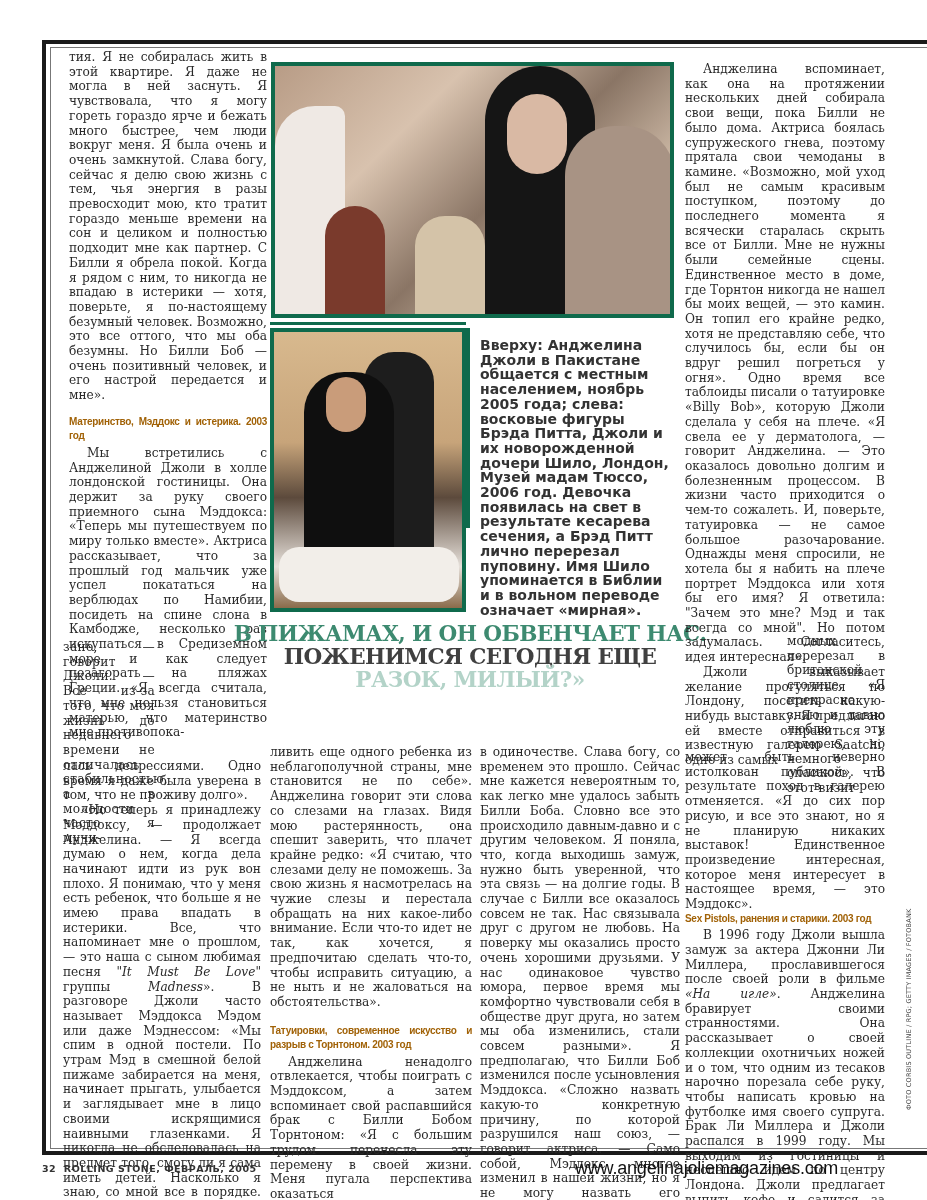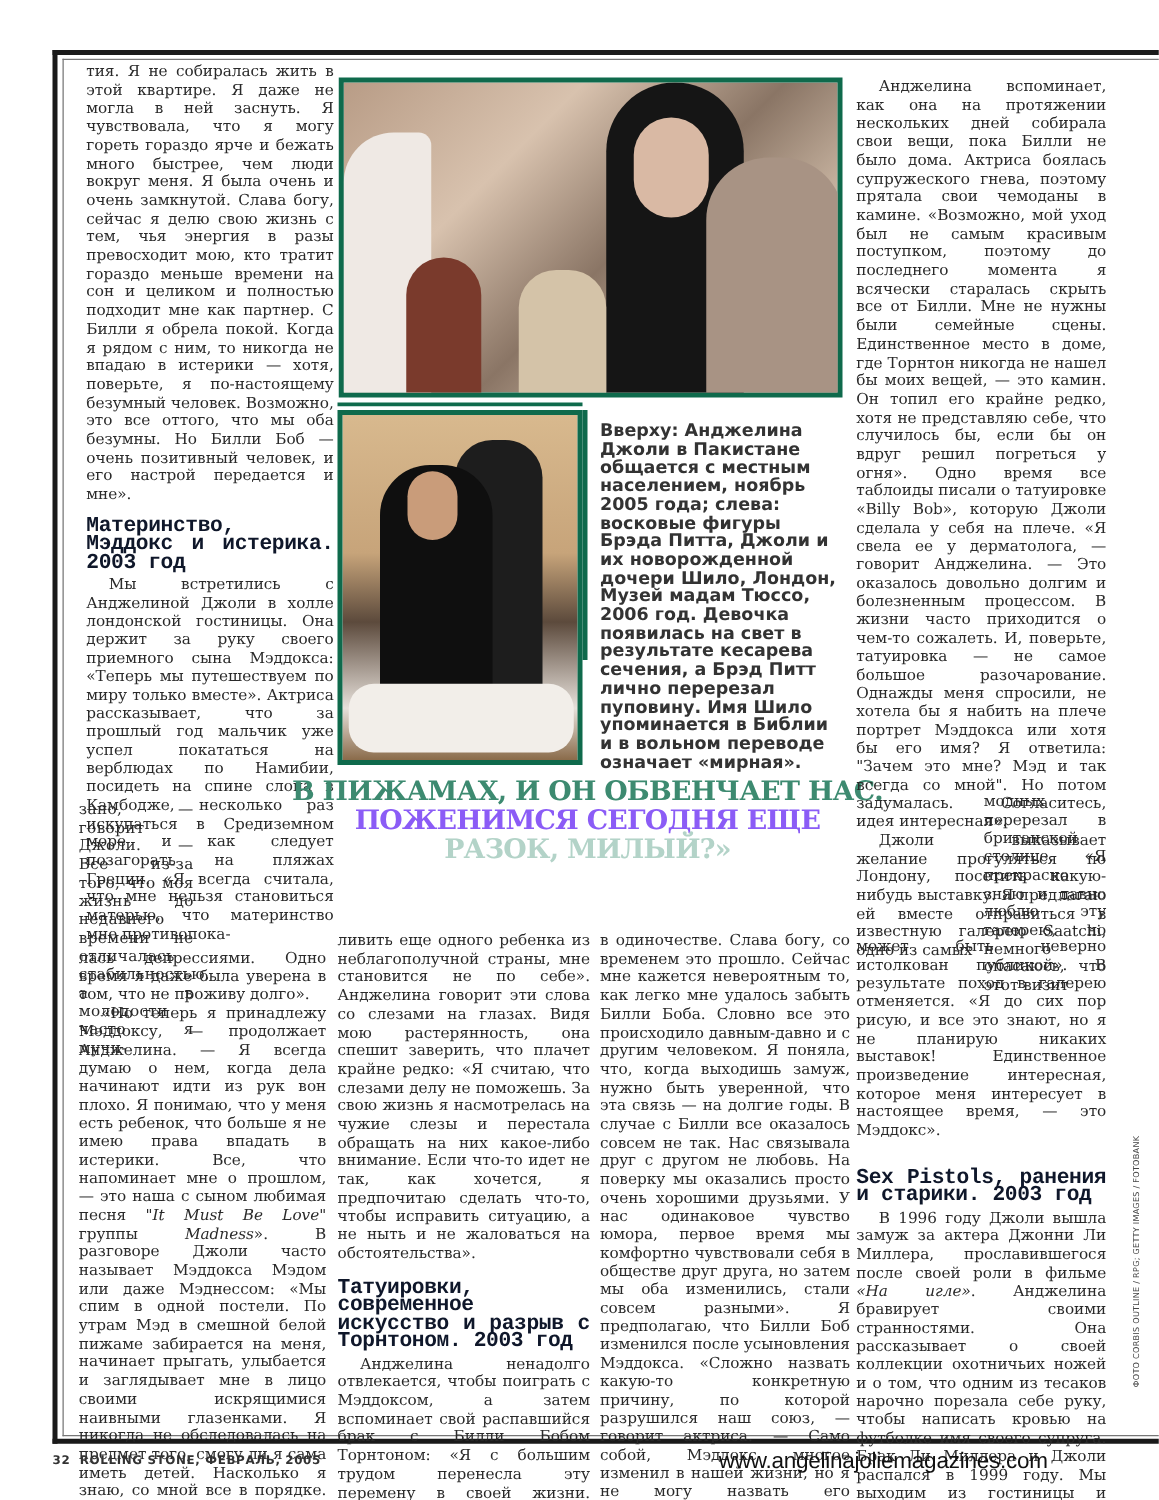--- a/index.html
+++ b/index.html
@@ -2,21 +2,21 @@
 <html><head>
 <meta charset="utf-8">
 <style>
   html, body { margin:0; padding:0; background:#ffffff; }
   body { width:927px; height:1200px; position:relative; overflow:hidden; font-family:"DejaVu Serif", serif; color:#2a2a2a; }
   .frame-outer { position:absolute; left:42px; top:40px; width:900px; height:1115px; border-top:4px solid #1a1a1a; border-left:4px solid #1a1a1a; border-bottom:4px solid #1a1a1a; box-sizing:border-box; }
   .frame-inner { position:absolute; left:50px; top:47px; width:900px; height:1102px; border-top:1px solid #777; border-left:1px solid #777; border-bottom:1px solid #777; box-sizing:border-box; }
   .col { position:absolute; font-size:12.2px; line-height:14.7px; text-align:justify; hyphens:manual; }
   .col p { margin:0; text-indent:0; }
   .col p.ind { text-indent:18px; }
-  .h2 { font-family:Liberation Mono, monospace; font-weight:bold; color:#0f172a; font-size:17px; line-height:14.5px; margin:6px 0 2px 0; letter-spacing:-0.3px; }
+  .h2 { font-family:Liberation Sans, sans-serif; font-weight:bold; color:#a16207; font-size:10px; line-height:14.5px; margin:6px 0 2px 0; letter-spacing:-0.3px; }
   #col1 { left:50px; top:50px; width:198px;margin-left:19px; }
   #col1b { left:63px; top:689px; width:198px; }
   #col1-narrow { left:63px; top:640px; width:92px; }
   #col2 { left:270px; top:745px; width:202px; }
   #col3 { left:480px; top:745px; width:200px; }
   #col4 { left:685px; top:62px; width:200px; }
   #col4-narrow { left:787px; top:634px; width:98px; }
   #col4b { left:685px; top:750px; width:200px; }
   .photo { position:absolute; box-sizing:border-box; border:4px solid #0f6a4c; overflow:hidden; }
   #photo-top { left:271px; top:62px; width:403px; height:256px; background:linear-gradient(135deg,#b89c86 0%,#d8c2ae 30%,#8a7565 55%,#c7b3a0 75%,#9c8373 100%); }
@@ -63,21 +63,21 @@
   <div class="ph-shape" style="left:90px;top:20px;width:70px;height:230px;background:#1d1d1d;border-radius:30px 30px 0 0;"></div>
   <div class="ph-shape" style="left:30px;top:40px;width:90px;height:200px;background:#0f0f0f;border-radius:40px 40px 10px 10px;"></div>
   <div class="ph-shape" style="left:52px;top:45px;width:40px;height:55px;background:#c99c7a;border-radius:20px;"></div>
   <div class="ph-shape" style="left:5px;top:215px;width:180px;height:55px;background:#f2eee9;border-radius:20px;"></div>
 </div>
 <div class="accent-bar" style="left:466px;top:328px;width:4px;height:200px;"></div>
 <div class="caption">Вверху: Анджелина Джоли в Пакистане общается с местным населением, ноябрь 2005 года; слева: восковые фигуры Брэда Питта, Джоли и их новорожденной дочери Шило, Лондон, Музей мадам Тюссо, 2006 год. Девочка появилась на свет в результате кесарева сечения, а Брэд Питт лично перерезал пуповину. Имя Шило упоминается в Библии и в вольном переводе означает «мирная».</div>
 
 <div class="pull">
   <div style="color:#3d8a70;">В ПИЖАМАХ, И ОН ОБВЕНЧАЕТ НАС.</div>
-  <div style="color:#8b5cf6;text-align:center;">ПОЖЕНИМСЯ СЕГОДНЯ ЕЩЕ</div>
+  <div style="color:#404040;text-align:center;">ПОЖЕНИМСЯ СЕГОДНЯ ЕЩЕ</div>
   <div style="color:#b3d3c8;">РАЗОК, МИЛЫЙ?»</div>
 </div>
 
 <div class="col" id="col2">
   <p>ливить еще одного ребенка из неблагополучной страны, мне становится не по себе». Анджелина говорит эти слова со слезами на глазах. Видя мою растерянность, она спешит заверить, что плачет крайне редко: «Я считаю, что слезами делу не поможешь. За свою жизнь я насмотрелась на чужие слезы и перестала обращать на них какое-либо внимание. Если что-то идет не так, как хочется, я предпочитаю сделать что-то, чтобы исправить ситуацию, а не ныть и не жаловаться на обстоятельства».</p>
   <div class="h2" style="margin-top:14px;">Татуировки, современное искусство и разрыв с Торнтоном. 2003 год</div>
   <p class="ind">Анджелина ненадолго отвлекается, чтобы поиграть с Мэддоксом, а затем вспоминает свой распавшийся брак с Билли Бобом Торнтоном: «Я с большим трудом перенесла эту перемену в своей жизни. Меня пугала перспектива оказаться</p>
 </div>
 
 <div class="col" id="col3">
@@ -86,21 +86,21 @@
 
 <div class="col" id="col4">
   <p class="ind">Анджелина вспоминает, как она на протяжении нескольких дней собирала свои вещи, пока Билли не было дома. Актриса боялась супружеского гнева, поэтому прятала свои чемоданы в камине. «Возможно, мой уход был не самым красивым поступком, поэтому до последнего момента я всячески старалась скрыть все от Билли. Мне не нужны были семейные сцены. Единственное место в доме, где Торнтон никогда не нашел бы моих вещей, — это камин. Он топил его крайне редко, хотя не представляю себе, что случилось бы, если бы он вдруг решил погреться у огня». Одно время все таблоиды писали о татуировке «Billy Bob», которую Джоли сделала у себя на плече. «Я свела ее у дерматолога, — говорит Анджелина. — Это оказалось довольно долгим и болезненным процессом. В жизни часто приходится о чем-то сожалеть. И, поверьте, татуировка — не самое большое разочарование. Однажды меня спросили, не хотела бы я набить на плече портрет Мэддокса или хотя бы его имя? Я ответила: "Зачем это мне? Мэд и так всегда со мной". Но потом задумалась. Согласитесь, идея интересная».</p>
   <p class="ind">Джоли выказывает желание прогуляться по Лондону, посетить какую-нибудь выставку. Я предлагаю ей вместе отправиться в известную галерею Saatchi, одно из самых</p>
 </div>
 <div class="col" id="col4-narrow">
   <p>модных перерезал в британской столице. «Я прекрасно знаю и давно люблю эту галерею, но немного опасаюсь, что этот визит</p>
 </div>
 <div class="col" id="col4b">
   <p>может быть неверно истолкован публикой». В результате поход в галерею отменяется. «Я до сих пор рисую, и все это знают, но я не планирую никаких выставок! Единственное произведение интересная, которое меня интересует в настоящее время, — это Мэддокс».</p>
-  <div class="h2" style="margin-top:24px;">Sex Pistols, ранения и старики. 2003 год</div>
+  <div class="h2" style="margin-top:0;">Sex Pistols, ранения и старики. 2003 год</div>
   <p class="ind"><span>В 1996 году Джоли вышла замуж за актера Джонни Ли Миллера, прославившегося после своей роли в фильме </span><i>«На игле»</i><span>. Анджелина бравирует своими странностями. Она рассказывает о своей коллекции охотничьих ножей и о том, что одним из тесаков нарочно порезала себе руку, чтобы написать кровью на футболке имя своего супруга. Брак Ли Миллера и Джоли распался в 1999 году. Мы выходим из гостиницы и неспешно идем по центру Лондона. Джоли предлагает выпить кофе и садится за столик на уличной террасе од-</span></p>
 </div>
 
 <div class="credit">ФОТО CORBIS OUTLINE / RPG; GETTY IMAGES / FOTOBANK</div>
 <div class="footer-left">
   <span>32</span>&nbsp;&nbsp;<span>ROLLING STONE, ФЕВРАЛЬ, 2005</span>
 </div>
 <div class="footer-right">www.angelinajoliemagazines.com</div>
 
 </body></html>

